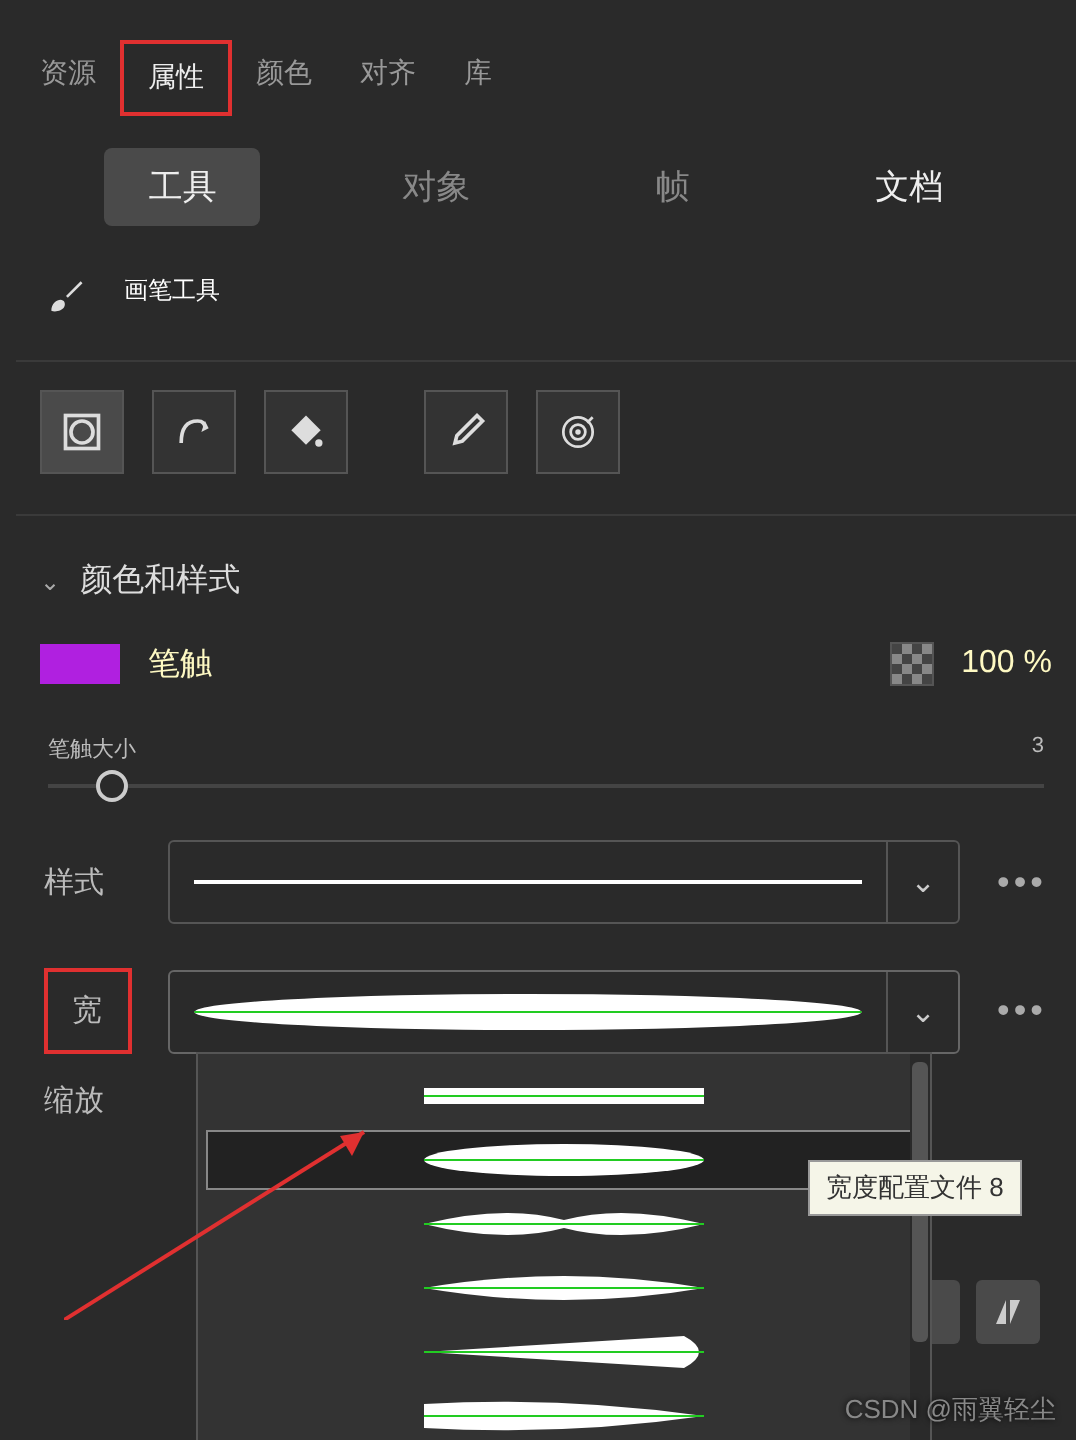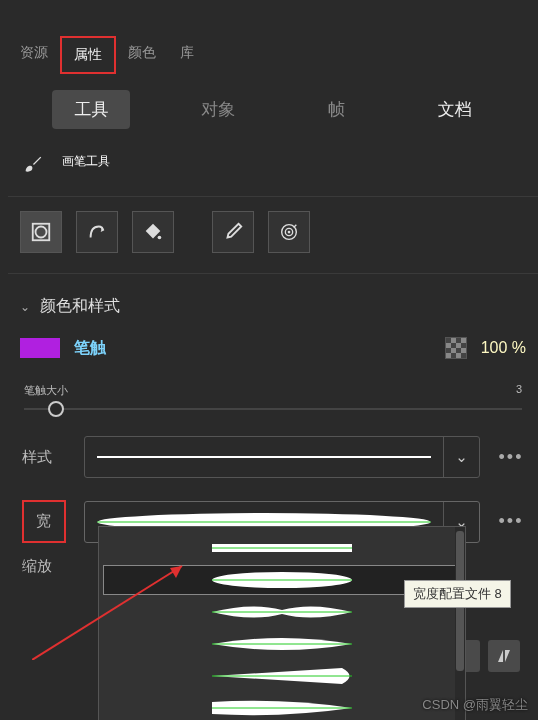--- a/index.html
+++ b/index.html
@@ -1,19 +1,19 @@
 <!DOCTYPE html>
 <html><head>
 <meta charset="utf-8">
 <style>
 * { margin: 0; padding: 0; box-sizing: border-box; font-family: "Microsoft YaHei", sans-serif; }
 body { background: #1a1a1a; width: 538px; height: 720px; overflow: hidden; color: #ccc; position: relative; }
 .panel { background: #2a2a2a; width: 100%; height: 100%; padding-left: 8px; }
 
-.top-tabs { display: flex; gap: 0; padding-top: 36px; font-size: 14px; }
+.top-tabs { display: flex; gap: 0; padding-top: 20px; font-size: 14px; }
 .top-tab { padding: 8px 12px; color: #999; cursor: pointer; }
 .top-tab.active { color: #eee; }
 .red-box { border: 2px solid #e03030; }
 
 .sub-tabs { display: flex; justify-content: space-around; padding: 16px 20px 12px; font-size: 17px; }
 .sub-tab { padding: 8px 22px; color: #888; cursor: pointer; border-radius: 4px; text-align: center; }
 .sub-tab.active { background: #4a4a4a; color: #eee; }
 .sub-tab.doc { color: #eee; }
 
 .tool-header { display: flex; align-items: flex-start; gap: 18px; padding: 12px 14px 18px; font-size: 12px; color: #ffffff; }
@@ -25,21 +25,21 @@
 .shape-btn { width: 42px; height: 42px; border: 1px solid #555; background: #333; display: flex; align-items: center; justify-content: center; cursor: pointer; }
 .shape-btn.active { background: #4a4a4a; }
 .shape-btn svg { width: 22px; height: 22px; }
 .shape-gap { width: 10px; }
 
 .section-head { display: flex; align-items: center; gap: 10px; padding: 8px 12px 20px; font-size: 16px; color: #ddd; }
 .chev { font-size: 12px; color: #aaa; }
 
 .stroke-row { display: flex; align-items: center; gap: 14px; padding: 0 12px 24px; font-size: 16px; }
 .color-swatch { width: 40px; height: 20px; background: #b020e0; }
-.stroke-label { color: #7dd3fc; flex: 0 0 auto; font-weight: bold; }
+.stroke-label { color: #fef9c3; flex: 0 0 auto; }
 .spacer { flex: 1; }
 .trans-swatch { width: 22px; height: 22px; background: repeating-conic-gradient(#888 0 25%, #444 0 50%) 0 0/10px 10px; border: 1px solid #555; }
 .percent { color: #fef9c3; }
 
 .size-row { display: flex; justify-content: space-between; padding: 0 16px 10px; font-size: 11px; color: #bbb; }
 .slider-row { padding: 0 16px 26px; position: relative; }
 .slider-track { height: 2px; background: #444; width: 100%; position: relative; }
 .slider-thumb { position: absolute; left: 24px; top: -7px; width: 16px; height: 16px; border-radius: 50%; border: 2px solid #ccc; background: #2a2a2a; }
 
 .prop-row { display: flex; align-items: center; gap: 18px; padding: 0 14px 22px; font-size: 15px; color: #bbb; }
@@ -74,20 +74,21 @@
 </style>
 </head>
 <body>
 
 <div class="panel">
 
   <div class="top-tabs">
     <div class="top-tab">资源</div>
     <div class="top-tab active red-box">属性</div>
     <div class="top-tab">颜色</div>
+    <div class="top-tab">对齐</div>
     <div class="top-tab">库</div>
   </div>
 
   <div class="sub-tabs">
     <div class="sub-tab active">工具</div>
     <div class="sub-tab">对象</div>
     <div class="sub-tab">帧</div>
     <div class="sub-tab doc">文档</div>
   </div>
 

